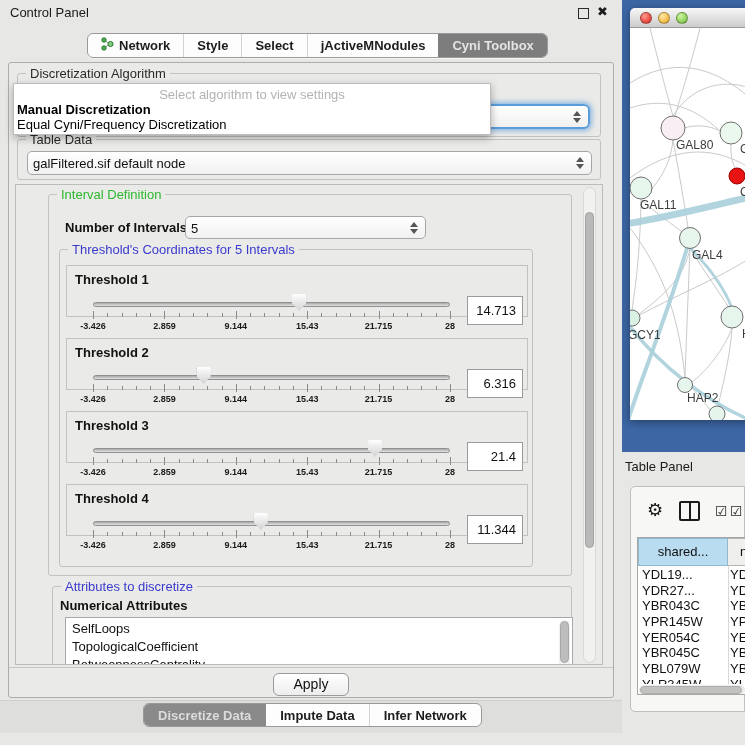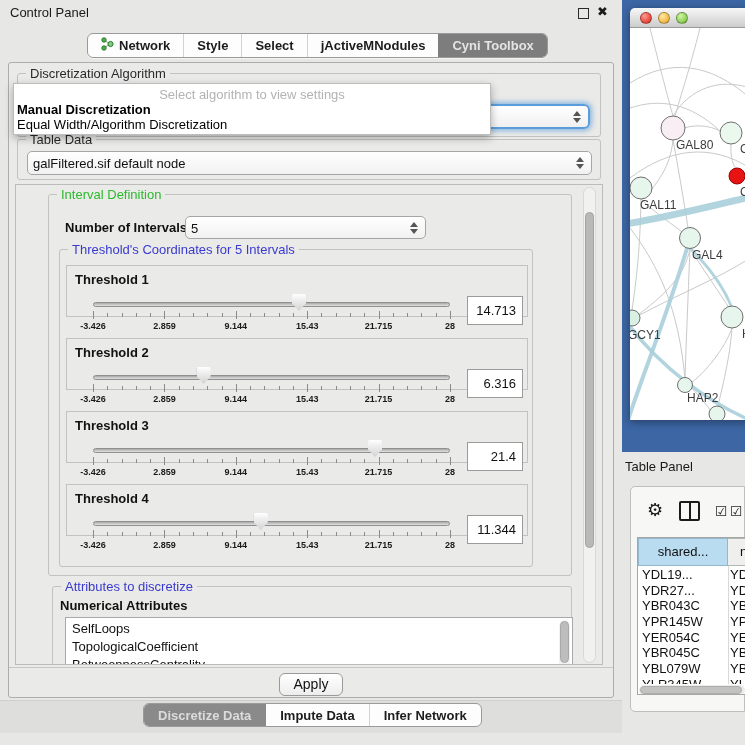--- a/index.html
+++ b/index.html
@@ -78,21 +78,21 @@
   .attrs-subtitle { position:absolute; left:7px; top:11px; font-weight:700; font-size:13px; }
   .attr-list { position:absolute; left:12px; top:30px; width:508px; height:86px; background:#fff; border:1px solid #a8a8a8; overflow:hidden; padding:2px 0 0 6px; }
   .attr-item { font-size:13px; line-height:18px; color:#111; white-space:nowrap; }
   .list-scrollbar { position:absolute; right:2px; top:2px; width:11px; height:80px; background:#f2f2f2; border-radius:6px; }
   .list-scrollbar .thumb { position:absolute; left:1px; top:1px; width:9px; height:42px; background:#bdbdbd; border:1px solid #a8a8a8; border-radius:5px; }
 
   .v-scrollbar { position:absolute; right:6px; top:2px; width:13px; height:476px; background:#f1f1ef; border:1px solid #d8d8d6; border-radius:7px; }
   .v-scrollbar .thumb { position:absolute; left:1px; top:24px; width:9px; height:336px; background:#b9b9b9; border:1px solid #a3a3a3; border-radius:5px; }
 
   .apply-bar { position:absolute; left:0; top:604px; width:604px; height:31px; border-top:1px solid #c7c7c5; }
-  .apply-btn { position:absolute; left:50%; transform:translateX(-50%); top:5px; width:64px; height:23px;
+  .apply-btn { position:absolute; left:50%; transform:translateX(-50%); top:5px; width:76px; height:23px;
                background:linear-gradient(#ffffff,#ededed); border:1px solid #9a9a9a; border-radius:6px;
                font-size:14px; color:#111; text-align:center; line-height:21px; }
 
   .bottom-strip { position:absolute; left:0; top:700px; width:622px; height:33px; background:#dededc; border-top:1px solid #cfcfcd; }
   .bottom-tabs { position:absolute; left:143px; top:703px; height:24px; display:flex; border:1px solid #9a9a9a; border-radius:6px; background:#fdfdfd; overflow:hidden; }
   .b-tab { display:flex; align-items:center; padding:0 14px; font-weight:700; font-size:13px; color:#1c1c1c; border-left:1px solid #d2d2d2; white-space:nowrap; }
   .b-tab:first-child { border-left:none; }
   .b-tab.selected { background:#8a8a8a; color:#dcdcdc; border-left-color:#8a8a8a; }
   .b-tab.selected + .b-tab { border-left-color:#8a8a8a; }
 
@@ -188,21 +188,21 @@
           <span class="combo-arrows">
               <span class="arr-up"></span>
               <span class="arr-dn"></span>
             </span>
         </div>
       </div>
 
       <div class="dropdown-popup">
         <div class="dd-placeholder">Select algorithm to view settings</div>
         <div class="dd-opt1">Manual Discretization</div>
-        <div class="dd-opt2">Equal Width/Algorithm Discretization</div>
+        <div class="dd-opt2">Equal Cyni/Frequency Discretization</div>
       </div>
 
       <div class="scroll-area">
 
         <div class="group interval-group">
           <span class="group-title gt-green">Interval Definition</span>
           <span class="noi-label">Number of Intervals</span>
           <div class="combo noi-spinner">
             <span class="combo-text">5</span>
             <span class="combo-arrows">

